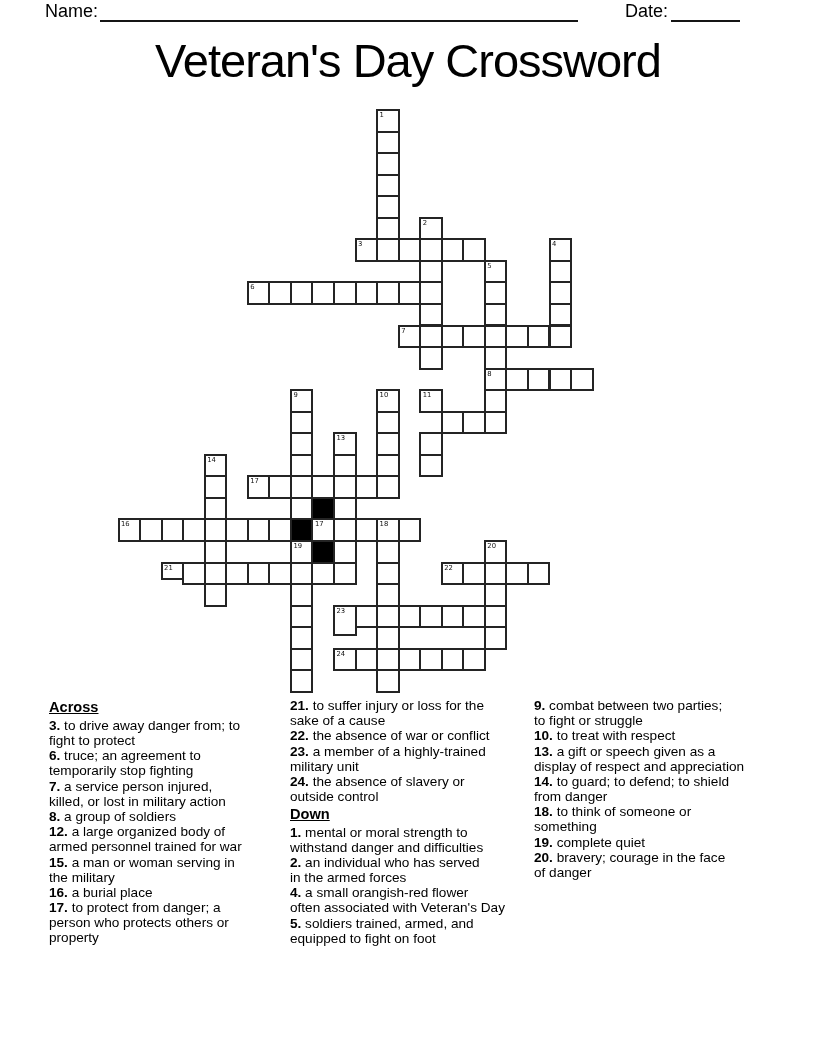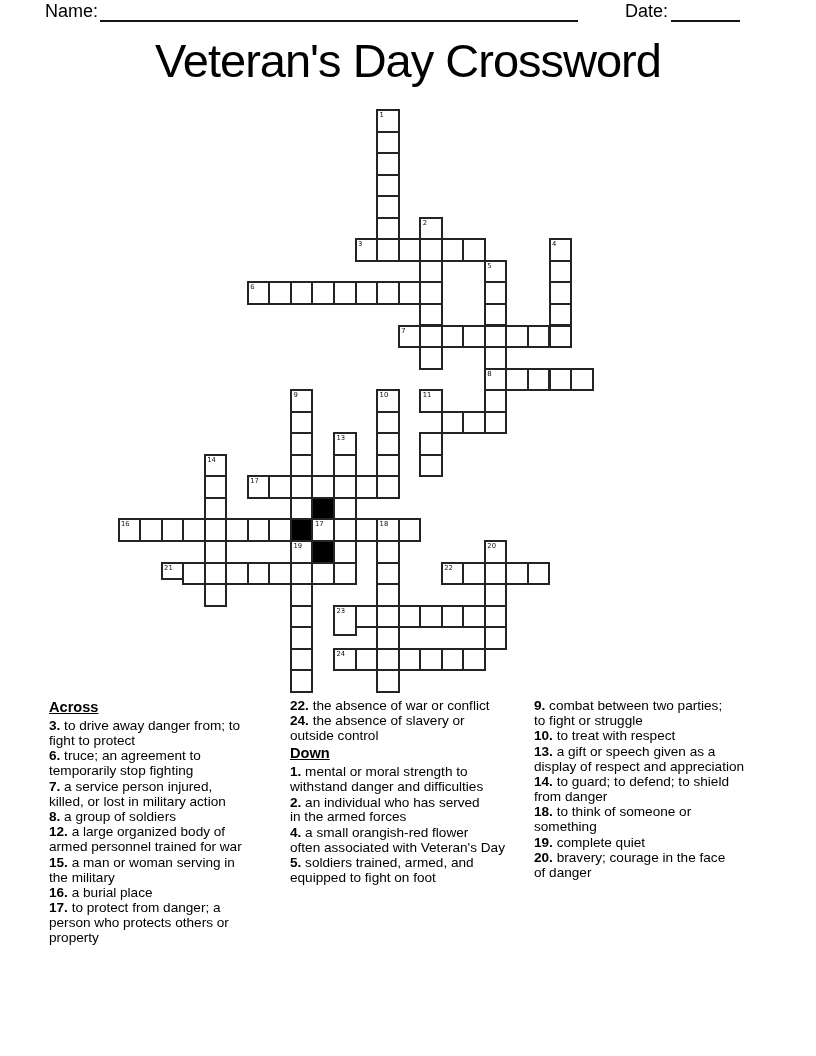--- a/index.html
+++ b/index.html
@@ -245,21 +245,25 @@
       <div class="clue"><span class="num">12.</span><span> a large organized body of
 armed personnel trained for war</span></div>
       <div class="clue"><span class="num">15.</span><span> a man or woman serving in
 the military</span></div>
       <div class="clue"><span class="num">16.</span><span> a burial place</span></div>
       <div class="clue"><span class="num">17.</span><span> to protect from danger; a
 person who protects others or
 property</span></div>
     </div>
   <div class="clue-col" id="clue-col-2" style="left:290px;width:242px;">
+      <div class="clue"><span class="num">21.</span><span> to suffer injury or loss for the
+sake of a cause</span></div>
       <div class="clue"><span class="num">22.</span><span> the absence of war or conflict</span></div>
+      <div class="clue"><span class="num">23.</span><span> a member of a highly-trained
+military unit</span></div>
       <div class="clue"><span class="num">24.</span><span> the absence of slavery or
 outside control</span></div>
       <div class="clue-head mid">Down</div>
       <div class="clue"><span class="num">1.</span><span> mental or moral strength to
 withstand danger and difficulties</span></div>
       <div class="clue"><span class="num">2.</span><span> an individual who has served
 in the armed forces</span></div>
       <div class="clue"><span class="num">4.</span><span> a small orangish-red flower
 often associated with Veteran's Day</span></div>
       <div class="clue"><span class="num">5.</span><span> soldiers trained, armed, and

